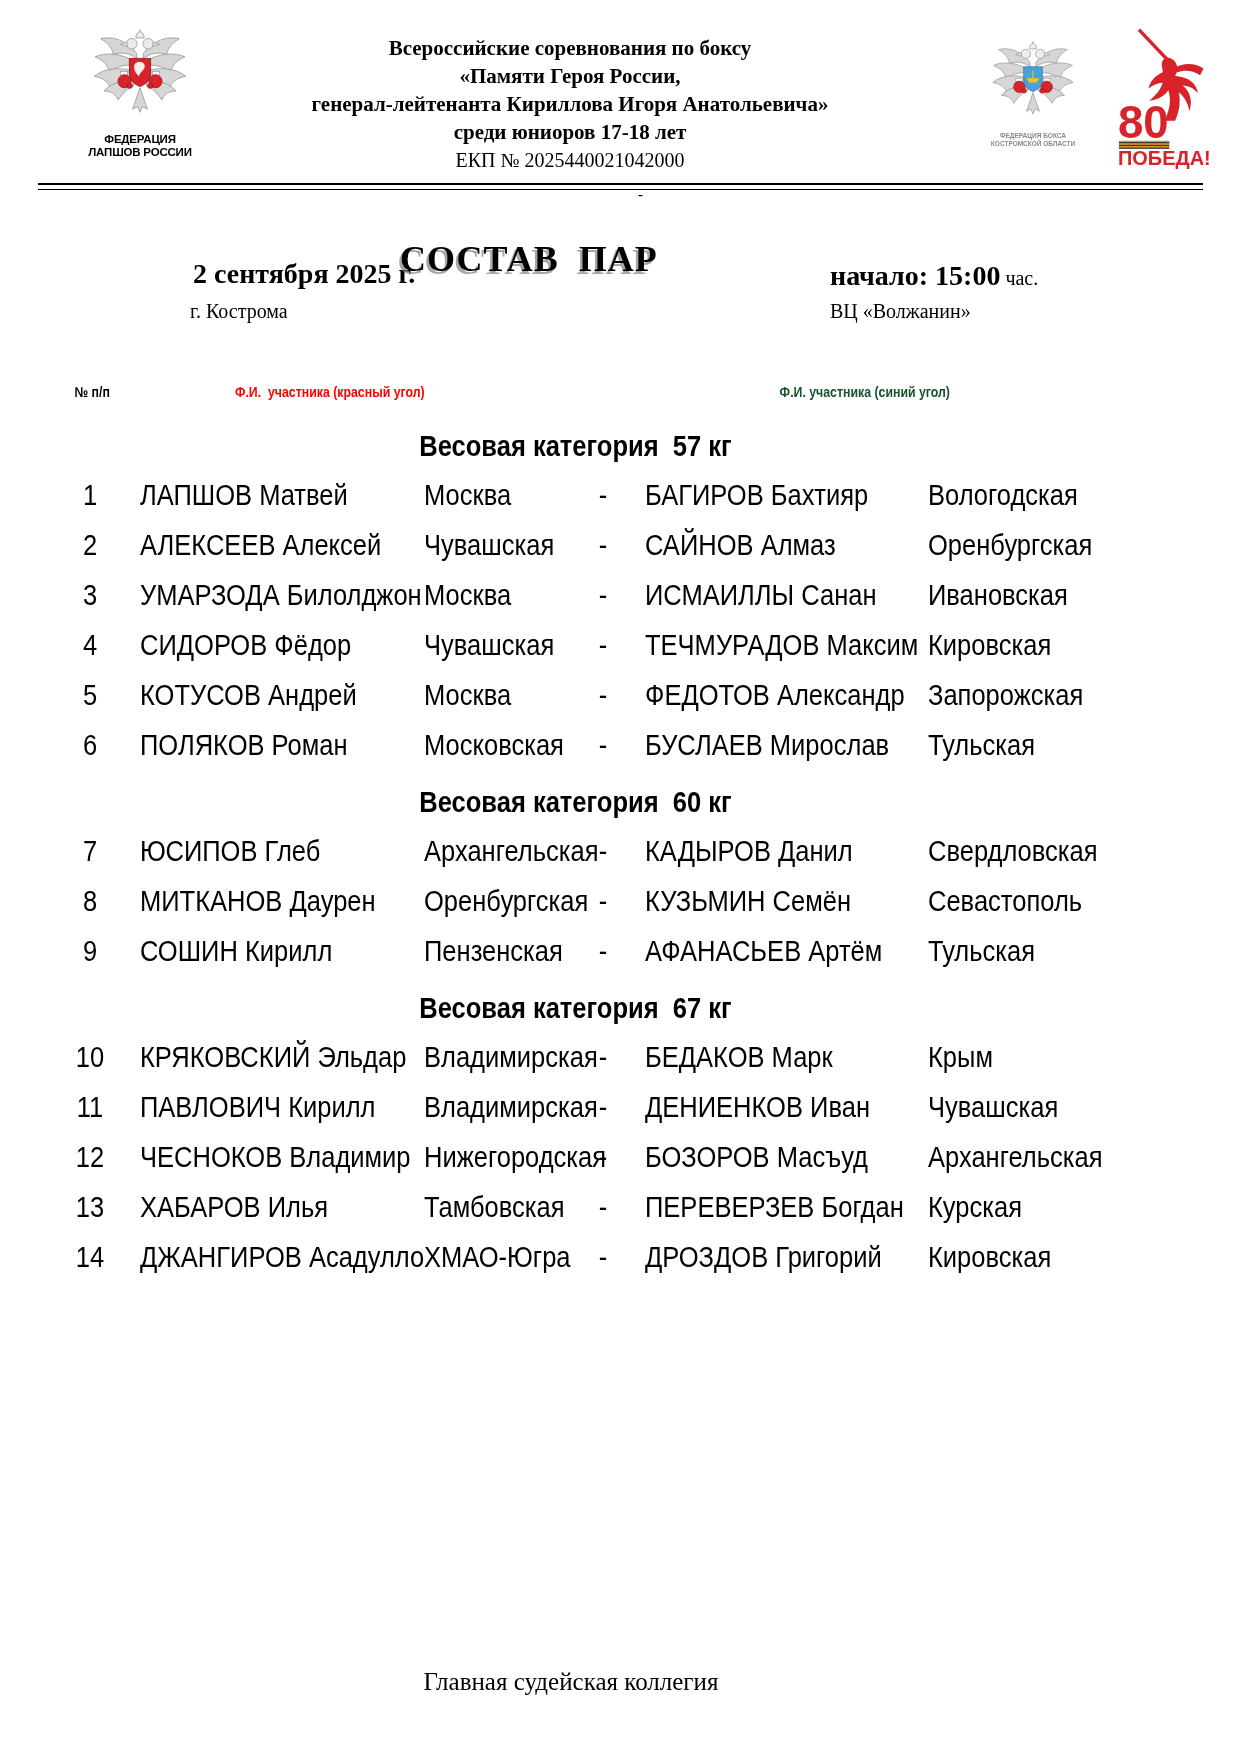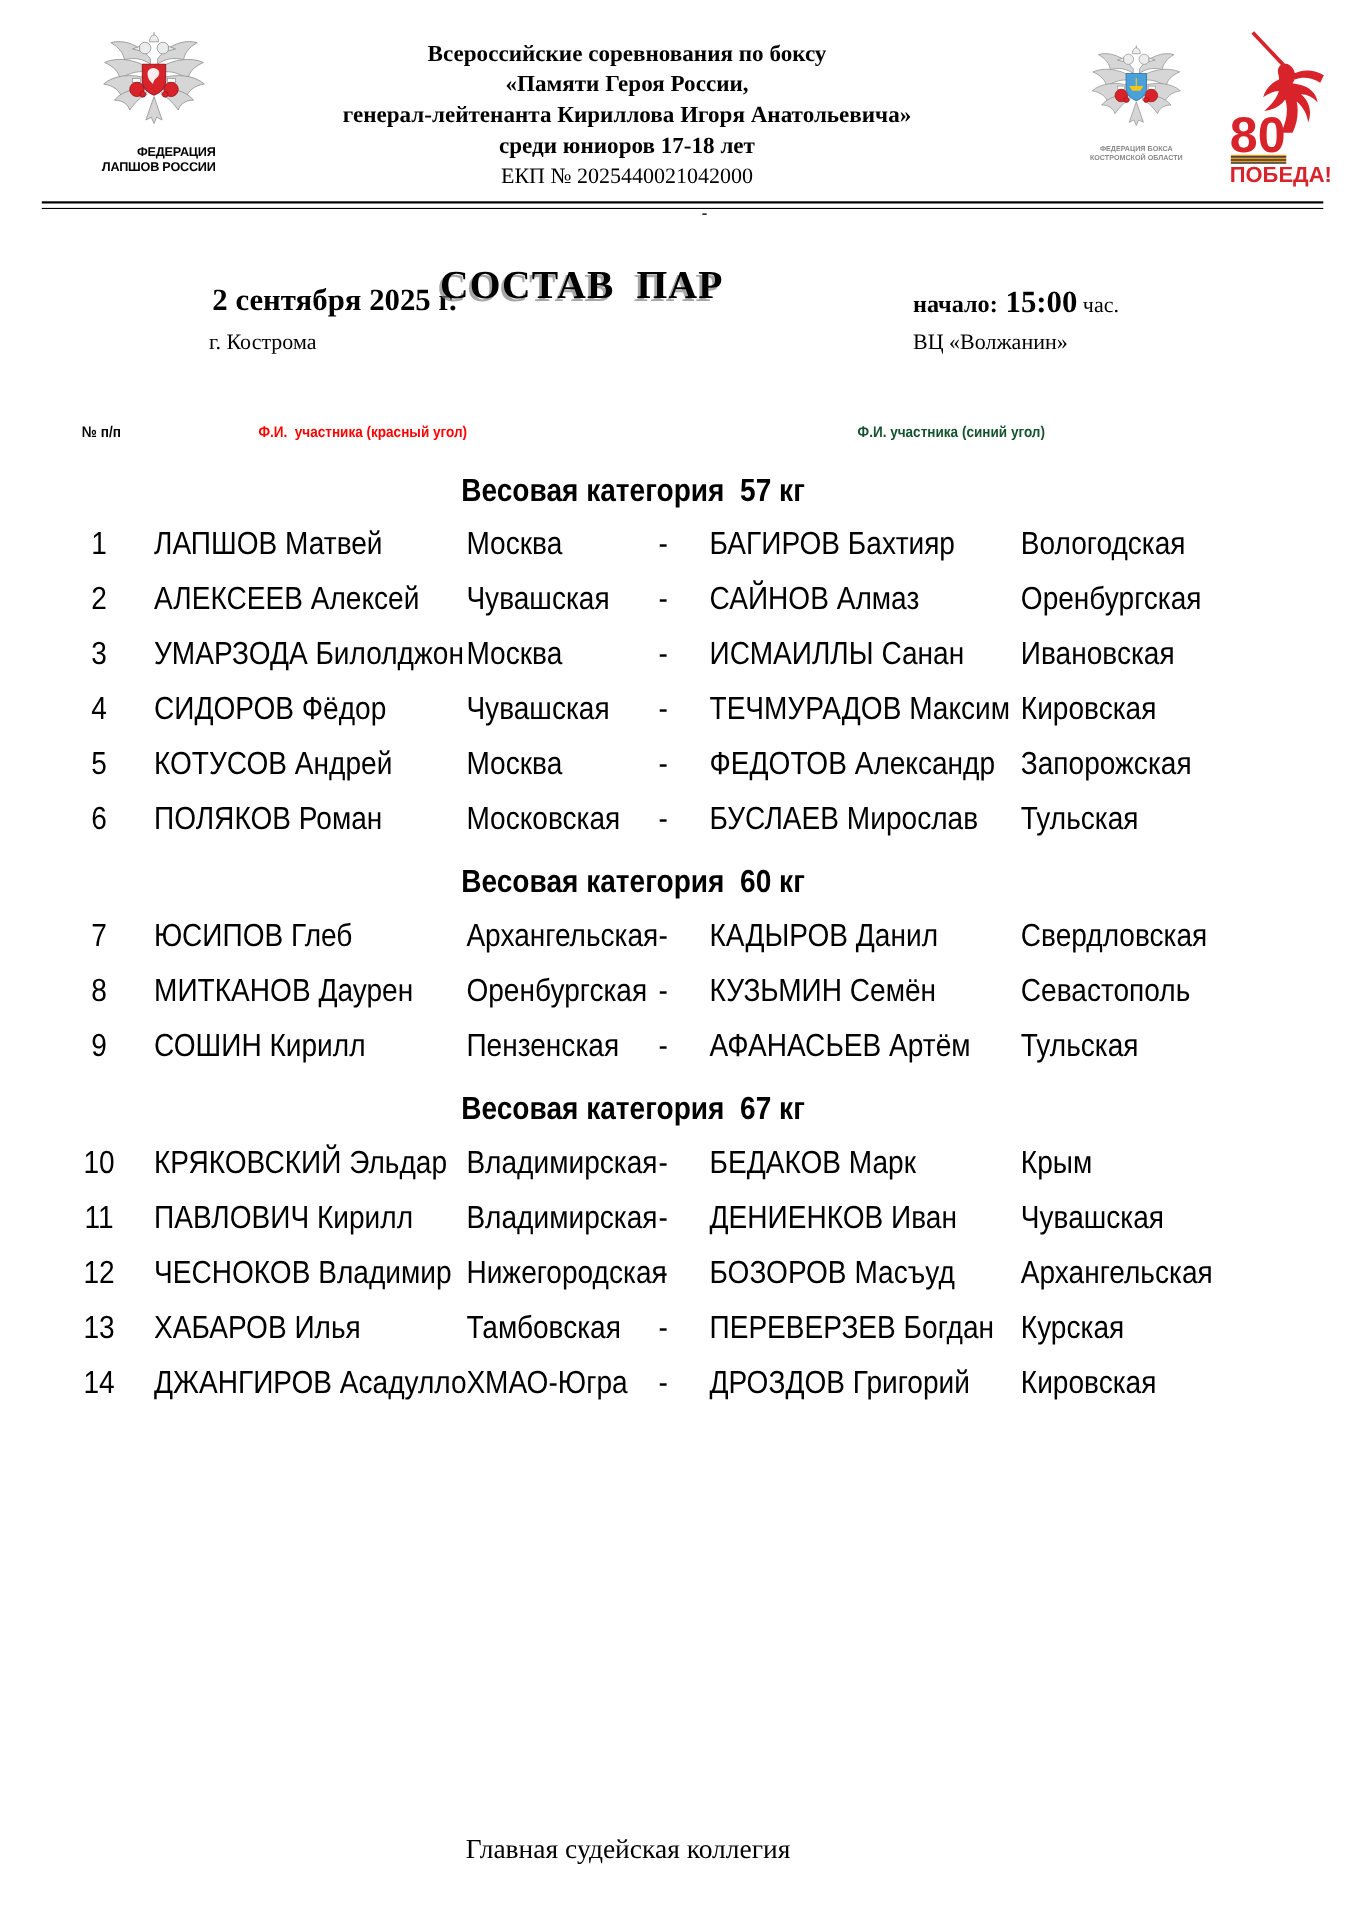--- a/index.html
+++ b/index.html
@@ -1,20 +1,20 @@
 <!DOCTYPE html>
 <html><head>
 <meta charset="utf-8">
 <style>
   html,body{margin:0;padding:0;background:#fff;}
   .page{position:relative;width:1241px;height:1755px;background:#fff;overflow:hidden;
         font-family:"Liberation Serif",serif;color:#000;}
 
   
-  .logo-left{position:absolute;left:84px;top:26px;width:112px;text-align:right;}
+  .logo-left{position:absolute;left:84px;top:26px;width:112px;text-align:center;}
   .logo-left svg{display:block;margin:0 auto;}
   .org-label{font-family:"Liberation Sans",sans-serif;font-weight:bold;font-size:11.5px;
              line-height:13px;letter-spacing:-0.2px;margin-top:3px;}
   .title-block{position:absolute;left:240px;top:34px;width:660px;text-align:center;}
   .title-line{font-weight:bold;font-size:21px;line-height:28px;}
   .ekp-line{font-size:20px;line-height:28px;font-weight:normal;}
   .logo-kostroma{position:absolute;left:972px;top:38px;width:122px;text-align:center;}
   .logo-kostroma svg{display:block;margin:0 auto;}
   .org-label-small{font-family:"Liberation Sans",sans-serif;font-size:6.5px;line-height:7.5px;
                    color:#8a8a8a;font-weight:bold;margin-top:2px;}
@@ -24,21 +24,21 @@
                border-top:2.5px solid #000;border-bottom:1.2px solid #000;}
   .rule-dash{position:absolute;left:638px;top:186px;font-size:15px;font-weight:bold;}
 
   
   .event-date{position:absolute;left:193px;top:258px;font-size:28px;font-weight:bold;}
   .event-city{position:absolute;left:190px;top:300px;font-size:20px;}
   .doc-title{position:absolute;left:400px;top:238px;width:440px;text-align:left;
              font-size:36px;font-weight:bold;letter-spacing:1px;white-space:pre;
              text-shadow:-2.5px 2.5px 0 rgba(120,120,120,0.65);}
   .start-block{position:absolute;left:830px;top:260px;white-space:nowrap;}
-  .start-label{font-size:22px;font-weight:bold;}
+  .start-label{font-size:28px;font-weight:bold;}
   .start-time{font-size:28px;font-weight:bold;}
   .start-units{font-size:20px;}
   .venue{position:absolute;left:830px;top:300px;font-size:20px;}
 
   
   .colhdr{position:absolute;font-family:"Liberation Sans",sans-serif;font-weight:bold;
           font-size:14px;white-space:pre;}
   .colhdr span{display:inline-block;transform:scaleX(0.88);transform-origin:50% 50%;white-space:pre;}
   .ch-num{left:64px;top:384px;width:56px;text-align:center;color:#000;}
   .ch-red{left:180px;top:384px;width:300px;text-align:center;}

